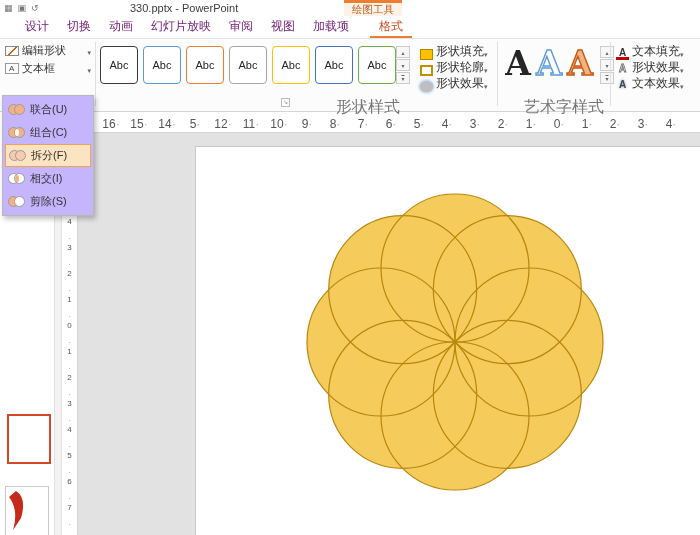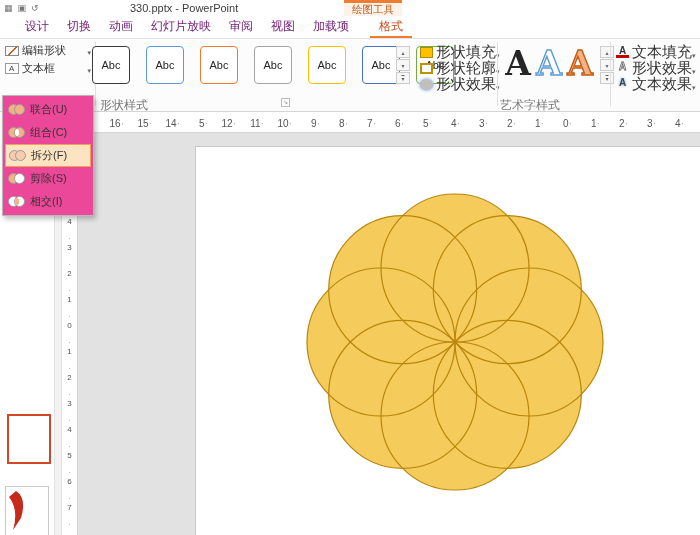--- a/index.html
+++ b/index.html
@@ -20,21 +20,21 @@
   .tabrow{position:absolute;left:0;top:16px;width:700px;height:23px;background:#fff;
     border-bottom:1px solid #E3E3E3;display:flex;padding-left:16px}
   .tab{padding:0 9px;font-size:12px;color:#701a75;line-height:21px;white-space:nowrap}
   .tab.gap{margin-left:12px}
   .tab.active{color:#C74F1F;border-bottom:2px solid var(--accent);background:#fff}
 
   
   .ribbon{position:absolute;left:0;top:39px;width:700px;height:73px;background:#FCFCFC;
     border-bottom:1px solid #D5D5D5}
   .vdiv{position:absolute;top:3px;height:64px;width:1px;background:#E0E0E0}
-  .grp-label{position:absolute;font-size:12px;color:#777;text-align:left}
+  .grp-label{position:absolute;font-size:16px;color:#777;text-align:right}
   .launcher{position:absolute;left:281px;top:59px;width:9px;height:9px;border:1px solid #BBB;
     color:#888;font-size:6px;line-height:7px;text-align:center}
   .launcher::before{content:"↘"}
 
   
   .grp-left{position:absolute;left:2px;top:3px;width:92px}
   .lrow{height:17px;margin-bottom:1px;display:flex;align-items:center;font-size:11px;color:#333;padding:0 3px}
   .lrow.active{background:var(--hl-bg);border:1px solid var(--hl-border)}
   .llabel{flex:1;white-space:nowrap}
   .dd::after{content:"▾";font-size:7px;color:#666}
@@ -42,66 +42,66 @@
   .ic-edit-shape{width:12px;height:10px;border:1px solid #888;
     background:linear-gradient(135deg,transparent 45%,#C55A11 45%,#C55A11 55%,transparent 55%)}
   .ic-text-box{width:13px;height:11px;border:1px solid #999}
   .ic-text-box::before{content:"A";font-size:8px;color:#444;position:absolute;left:3px;top:0}
   .ic-merge-shapes::before,.ic-merge-shapes::after{content:"";position:absolute;top:2px;width:8px;height:8px;
     border:1px solid #B8860B;border-radius:50%}
   .ic-merge-shapes::before{left:0;background:#F5CB5C}
   .ic-merge-shapes::after{left:5px;background:rgba(245,203,92,.55)}
 
   
-  .menu{position:absolute;left:2px;top:95px;width:92px;background:#ec4899;border:1px solid #B8B8B8;
+  .menu{position:absolute;left:2px;top:95px;width:92px;background:#c4b5fd;border:1px solid #B8B8B8;
     box-shadow:2px 3px 5px rgba(0,0,0,.25);padding:2px;z-index:60}
   .mitem{height:23px;display:flex;align-items:center;padding:0 3px;font-size:11px;color:#333}
   .mitem.active{background:var(--hl-bg);border:1px solid var(--hl-border)}
   .mi-icon{position:relative;width:18px;height:13px;margin-right:4px;flex:0 0 18px}
   .mi-icon i{position:absolute;top:1px;width:11px;height:11px;border:1px solid #9C9C9C;border-radius:50%;background:#fff}
   .mi-icon i.a{left:0} .mi-icon i.b{left:6px}
   .ic-union i,.ic-combine i{background:#F4B183}
   .ic-fragment i{background:#F8CBAD}
   .ic-combine::after{content:"";position:absolute;left:7px;top:3px;width:4px;height:7px;background:#fff;border-radius:50%;z-index:2}
   .ic-intersect::after{content:"";position:absolute;left:7px;top:3px;width:4px;height:7px;background:#F4B183;border-radius:50%;z-index:2}
   .ic-subtract i.a{background:#F4B183}
   .ic-subtract i.b{background:#fff}
 
   
-  .gallery{position:absolute;left:92px;top:7px;display:flex;gap:16px}
+  .gallery{position:absolute;left:100px;top:7px;display:flex;gap:5px}
   .gbox{width:38px;height:38px;border:1px solid #888;border-radius:4px;background:#fff;
     display:flex;align-items:center;justify-content:center;font-size:11px;color:#262626}
   .gstrip{position:absolute;top:7px;width:14px;height:38px;display:flex;flex-direction:column;gap:1px}
   .gstrip.g1{left:396px} .gstrip.g2{left:600px}
   .gbtn{flex:1;border:1px solid #CCC;background:#F7F7F7;font-size:6px;color:#666;
     display:flex;align-items:center;justify-content:center}
   .gbtn.up::before{content:"▴"} .gbtn.down::before{content:"▾"}
   .gbtn.more::before{content:"▾";text-decoration:overline}
 
   
   .scmds{position:absolute;left:420px;top:5px}
   .tcmds{position:absolute;left:616px;top:5px}
-  .crow{height:16px;display:flex;align-items:center;font-size:15px;color:#333;white-space:nowrap}
+  .crow{height:16px;display:flex;align-items:flex-end;font-size:12px;color:#333;white-space:nowrap}
   .cic{width:13px;height:11px;margin-right:3px;position:relative;display:inline-block;flex:0 0 13px}
   .ic-shape-fill{background:#FFC000;border:1px solid #B38600}
   .ic-shape-outline{border:2px solid #BF9000;background:#fff}
   .ic-shape-effects{width:11px;height:11px;background:#BFBFBF;border-radius:50%;box-shadow:0 0 3px 1px #9DC3E6}
   .ic-text-fill{border-bottom:3px solid #C00000}
   .ic-text-fill::before{content:"A";font-weight:bold;font-size:10px;color:#333;position:absolute;left:3px;top:-2px}
   .ic-text-outline::before{content:"A";font-weight:bold;font-size:10px;color:#FDFDFD;-webkit-text-stroke:.8px #666;position:absolute;left:3px;top:-2px}
   .ic-text-effects::before{content:"A";font-weight:bold;font-size:10px;color:#444;text-shadow:0 0 3px #5B9BD5;position:absolute;left:3px;top:-2px}
 
   
   .wordart{position:absolute;left:504px;top:5px;display:flex;gap:3px}
   .wa{width:28px;height:40px}
 
   
   .hruler{position:absolute;left:78px;top:115px;width:622px;height:18px;background:#fff;
     border-bottom:1px solid #D5D5D5;display:flex;align-items:center;padding-left:20px;overflow:hidden}
-  .hcell{flex:0 0 28px;display:flex;justify-content:flex-end;align-items:center;font-size:10px;color:#555}
+  .hcell{flex:0 0 28px;display:flex;justify-content:center;align-items:center;font-size:12px;color:#555}
   .hcell::after{content:"·";color:#AAA;padding-right:2px}
   .vruler{position:absolute;left:62px;top:133px;width:16px;height:402px;background:#fff;
     border-right:1px solid #D5D5D5;display:flex;flex-direction:column;padding-top:6px;overflow:hidden;z-index:5}
   .vcell{flex:0 0 26px;display:flex;flex-direction:column;align-items:center;justify-content:space-between;
     font-size:8px;color:#555}
   .vcell::after{content:"·";color:#AAA}
 
   
   .panel{position:absolute;left:0;top:133px;width:54px;height:402px;background:#fff;overflow:hidden}
   .panel-scroll{position:absolute;left:54px;top:133px;width:8px;height:402px;background:#F2F2F2;
@@ -265,32 +265,32 @@
       <span class="milabel">组合(C)</span>
     </div>
     <div class="mitem active">
       <span class="mi-icon ic-fragment">
         <i class="a"></i>
         <i class="b"></i>
       </span>
       <span class="milabel">拆分(F)</span>
     </div>
     <div class="mitem">
+      <span class="mi-icon ic-intersect">
+        <i class="a"></i>
+        <i class="b"></i>
+      </span>
+      <span class="milabel">相交(I)</span>
+    </div>
+    <div class="mitem">
       <span class="mi-icon ic-subtract">
         <i class="a"></i>
         <i class="b"></i>
       </span>
       <span class="milabel">剪除(S)</span>
-    </div>
-    <div class="mitem">
-      <span class="mi-icon ic-intersect">
-        <i class="a"></i>
-        <i class="b"></i>
-      </span>
-      <span class="milabel">相交(I)</span>
     </div>
 </div>
 
 <div class="hruler">
   <span class="hcell">
       <span>16</span>
     </span>
     <span class="hcell">
       <span>15</span>
     </span>

